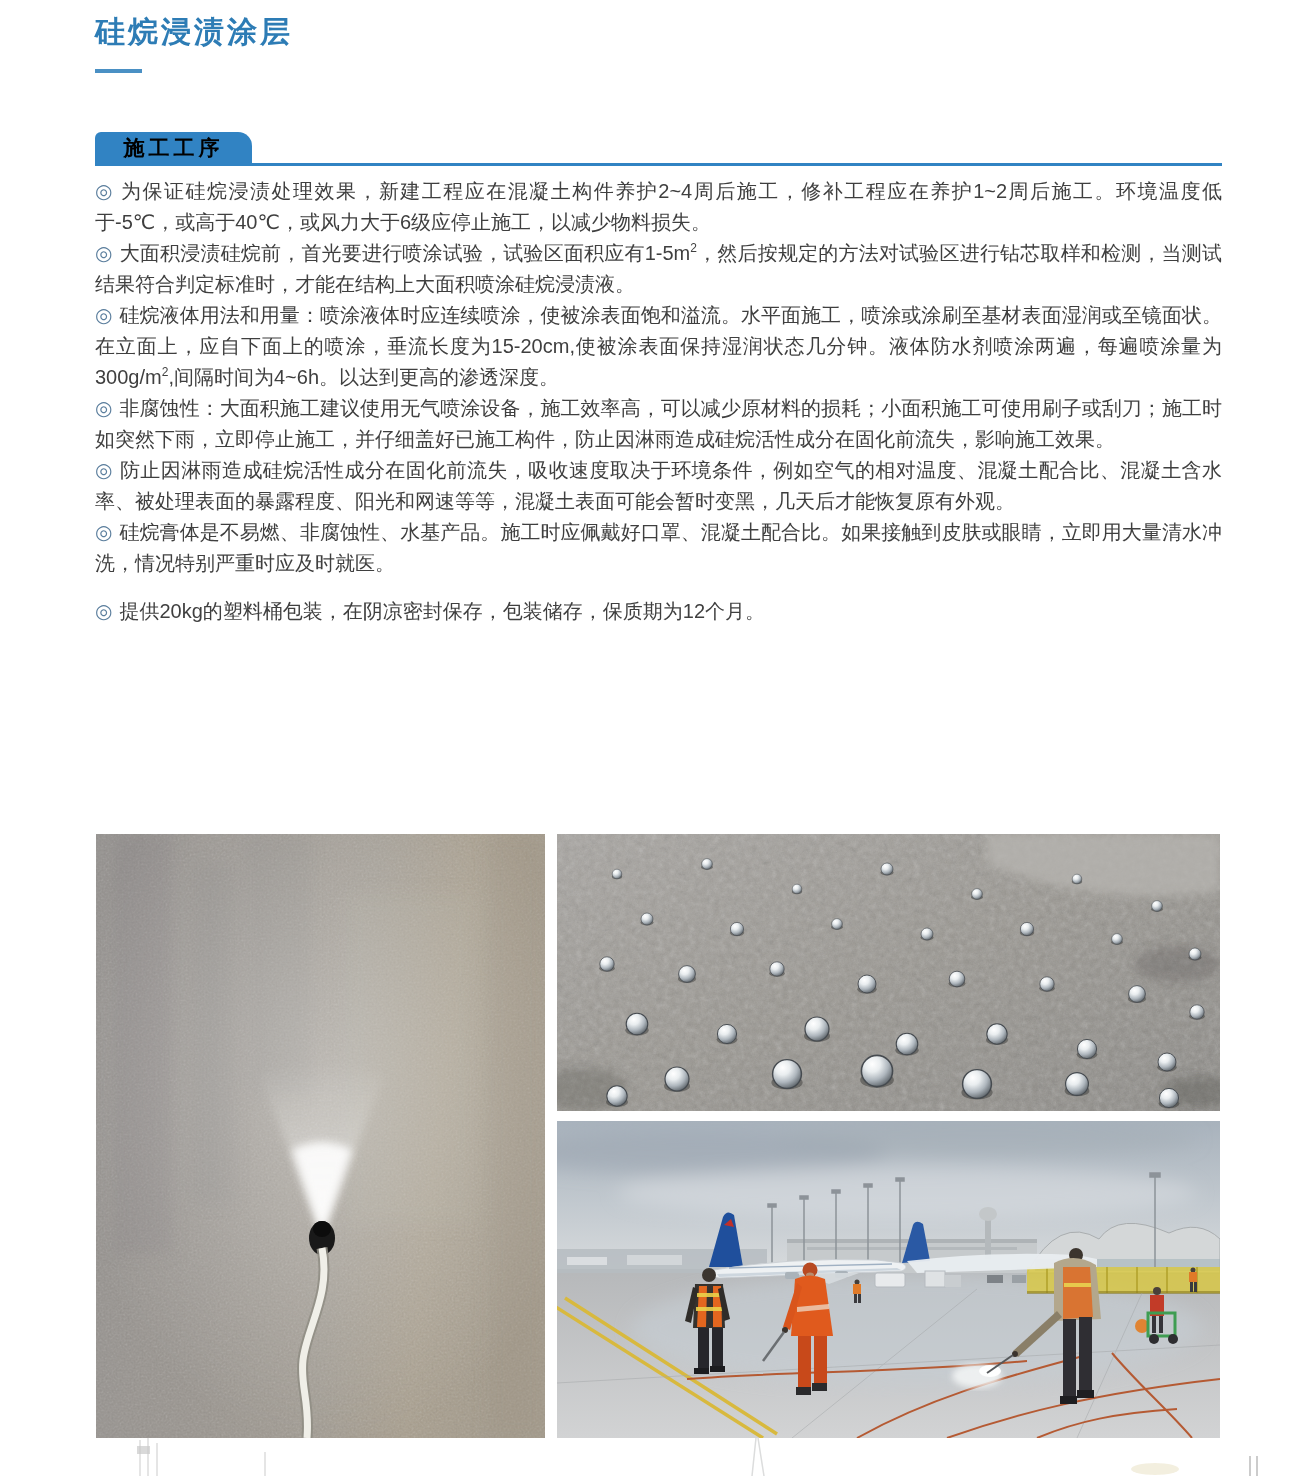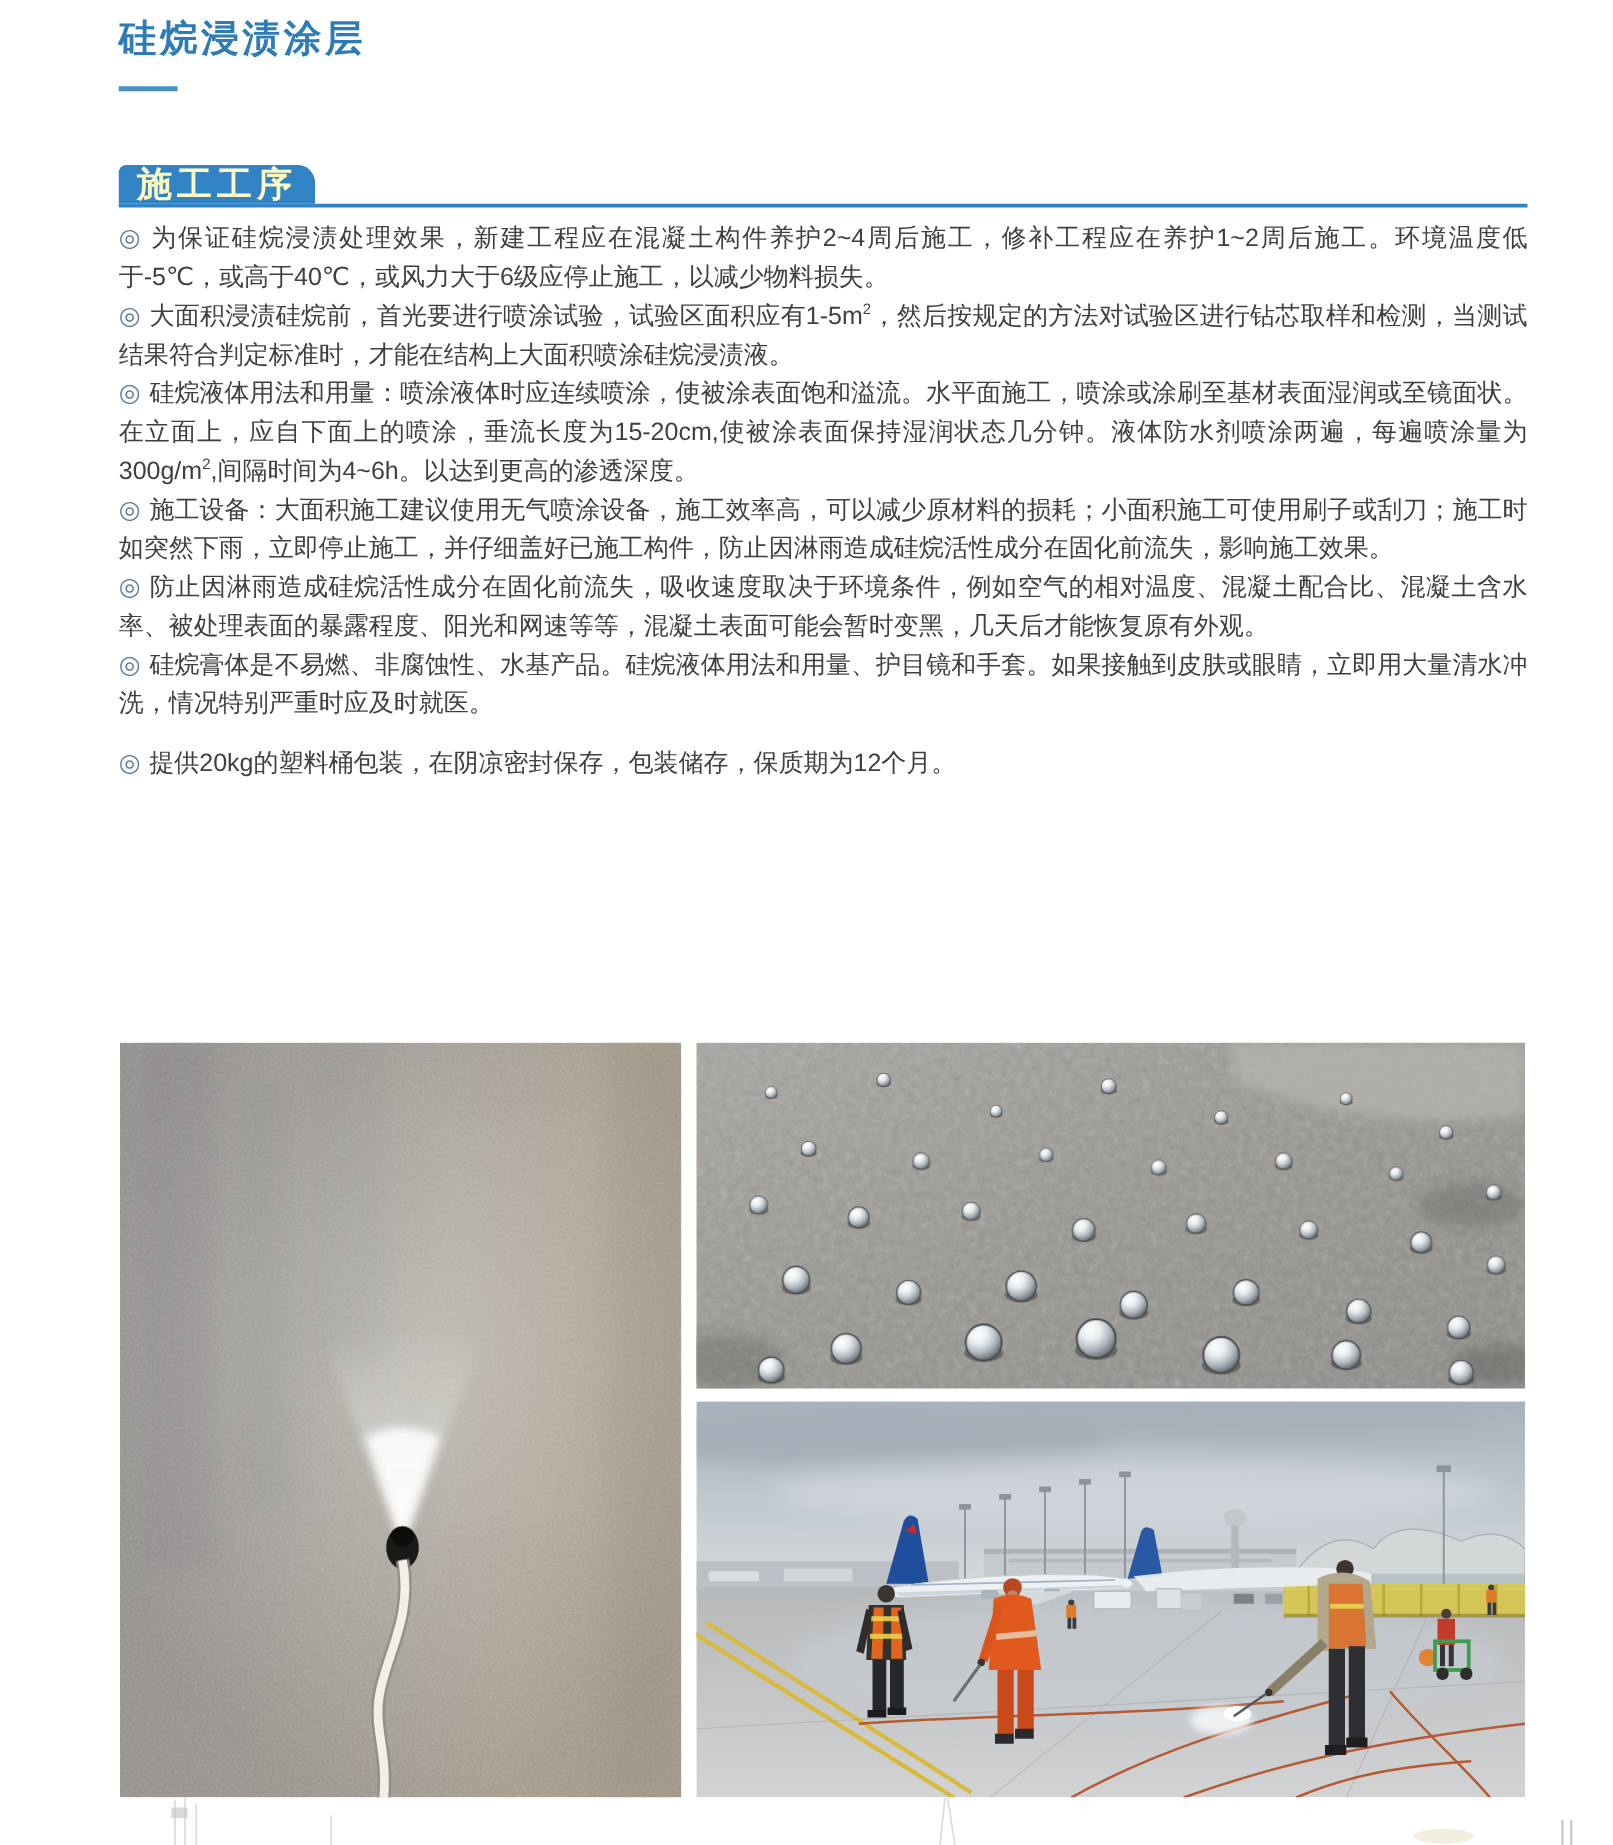--- a/index.html
+++ b/index.html
@@ -4,21 +4,21 @@
 <style>
   html,body{margin:0;padding:0;background:#ffffff;}
   .page{position:relative;width:1290px;height:1476px;background:#ffffff;overflow:hidden;
         font-family:"Liberation Sans","DejaVu Sans",sans-serif;color:#3f3f3f;}
   .content{position:absolute;left:95px;top:0;width:1127px;}
   .page-title{margin:14px 0 0 0;font-size:30px;font-weight:bold;color:#2d7cb5;letter-spacing:3px;line-height:36px;}
   .title-dash{width:47px;height:4px;background:#4a90c4;margin-top:19px;}
   .section-header{margin-top:59px;border-bottom:3px solid #3183c3;height:31px;}
   .section-header.second{margin-top:31px;}
   .badge{display:inline-block;width:157px;height:31px;line-height:32px;text-align:center;
-         background:#3183c3;color:#fef9c3;font-size:28px;font-weight:bold;letter-spacing:4px;
+         background:#3183c3;color:#000000;font-size:21px;font-weight:bold;letter-spacing:4px;
          border-radius:6px 14px 0 0;vertical-align:bottom;}
   .paras{margin-top:10px;}
   .para{margin:0;font-size:20px;line-height:31px;text-align:justify;color:#3f3f3f;}
   .bullet{color:#5b7e9d;margin-right:7px;}
   .para sup{font-size:12px;line-height:0;}
   .pack-para{margin-top:17px;}
   .photos{position:absolute;left:96px;top:834px;width:1124px;height:604px;}
   .photo{position:absolute;overflow:hidden;}
   .photo svg{display:block;width:100%;height:100%;}
   .photo-left{left:0;top:0;width:449px;height:604px;}
@@ -36,23 +36,23 @@
     <div class="title-dash"></div>
 
     <div class="section-header">
       <span class="badge">施工工序</span>
     </div>
 
     <div class="paras">
       <p class="para"><span class="bullet">◎</span><span>为保证硅烷浸渍处理效果，新建工程应在混凝土构件养护2~4周后施工，修补工程应在养护1~2周后施工。环境温度低于-5℃，或高于40℃，或风力大于6级应停止施工，以减少物料损失。</span></p>
       <p class="para"><span class="bullet">◎</span><span>大面积浸渍硅烷前，首光要进行喷涂试验，试验区面积应有1-5m</span><sup>2</sup><span>，然后按规定的方法对试验区进行钻芯取样和检测，当测试结果符合判定标准时，才能在结构上大面积喷涂硅烷浸渍液。</span></p>
       <p class="para"><span class="bullet">◎</span><span>硅烷液体用法和用量：喷涂液体时应连续喷涂，使被涂表面饱和溢流。水平面施工，喷涂或涂刷至基材表面湿润或至镜面状。在立面上，应自下面上的喷涂，垂流长度为15-20cm,使被涂表面保持湿润状态几分钟。液体防水剂喷涂两遍，每遍喷涂量为300g/m</span><sup>2</sup><span>,间隔时间为4~6h。以达到更高的渗透深度。</span></p>
-      <p class="para"><span class="bullet">◎</span><span>施工设备：大面积施工建议使用无气喷涂设备，施工效率高，可以减少原材料的损耗；小面积施工可使用刷子或刮刀；施工时如突然下雨，立即停止施工，并仔细盖好已施工构件，防止因淋雨造成硅烷活性成分在固化前流失，影响施工效果。</span></p>
+      <p class="para"><span class="bullet">◎</span><span>非腐蚀性：大面积施工建议使用无气喷涂设备，施工效率高，可以减少原材料的损耗；小面积施工可使用刷子或刮刀；施工时如突然下雨，立即停止施工，并仔细盖好已施工构件，防止因淋雨造成硅烷活性成分在固化前流失，影响施工效果。</span></p>
       <p class="para"><span class="bullet">◎</span><span>防止因淋雨造成硅烷活性成分在固化前流失，吸收速度取决于环境条件，例如空气的相对温度、混凝土配合比、混凝土含水率、被处理表面的暴露程度、阳光和网速等等，混凝土表面可能会暂时变黑，几天后才能恢复原有外观。</span></p>
-      <p class="para"><span class="bullet">◎</span><span>硅烷膏体是不易燃、非腐蚀性、水基产品。硅烷液体用法和用量、护目镜和手套。如果接触到皮肤或眼睛，立即用大量清水冲洗，情况特别严重时应及时就医。</span></p>
+      <p class="para"><span class="bullet">◎</span><span>硅烷膏体是不易燃、非腐蚀性、水基产品。施工时应佩戴好口罩、混凝土配合比。如果接触到皮肤或眼睛，立即用大量清水冲洗，情况特别严重时应及时就医。</span></p>
     </div>
 
 
     <p class="para pack-para"><span class="bullet">◎</span><span>提供20kg的塑料桶包装，在阴凉密封保存，包装储存，保质期为12个月。</span></p>
 
   </div>
 
   <div class="photos">
 
     <div class="photo photo-left">

